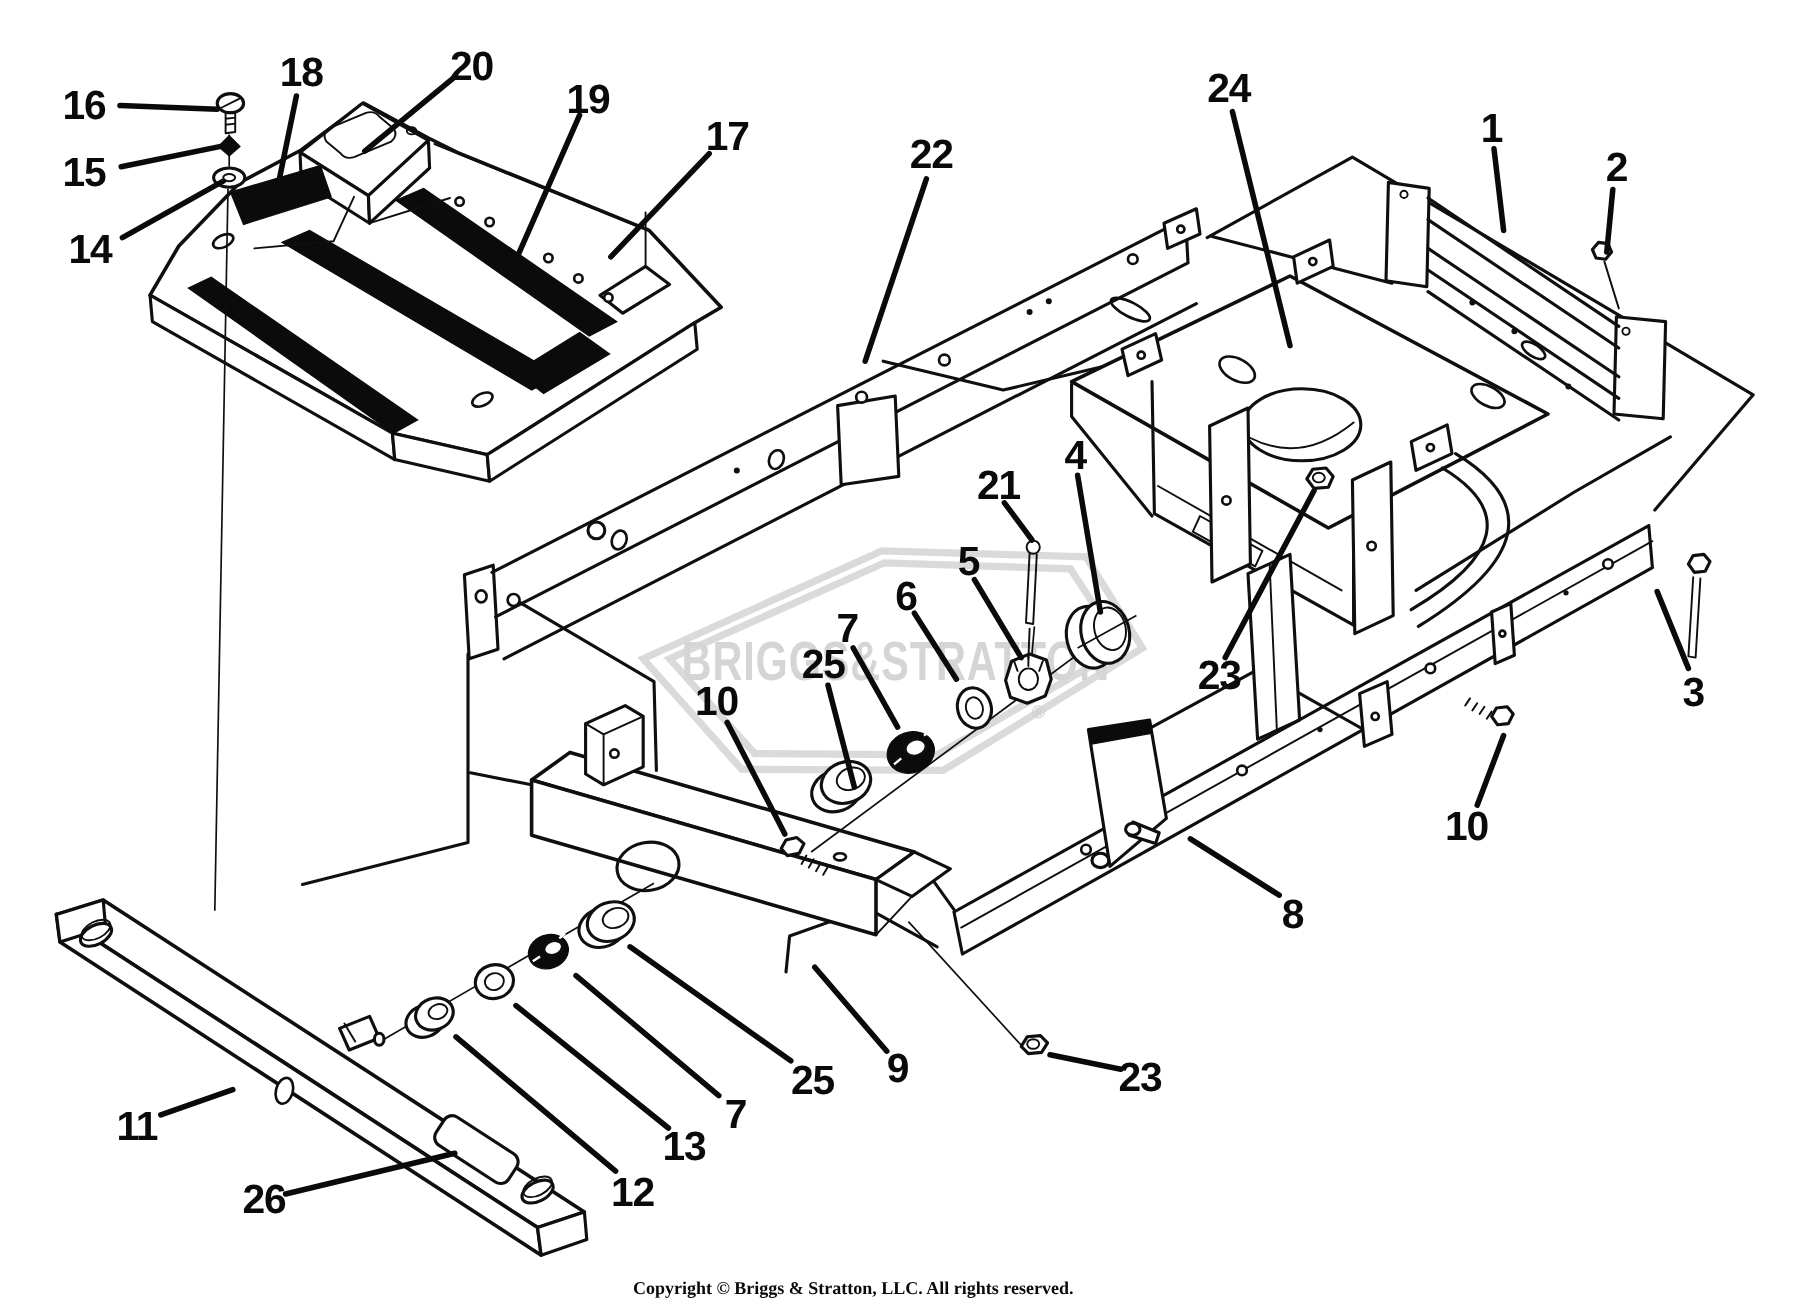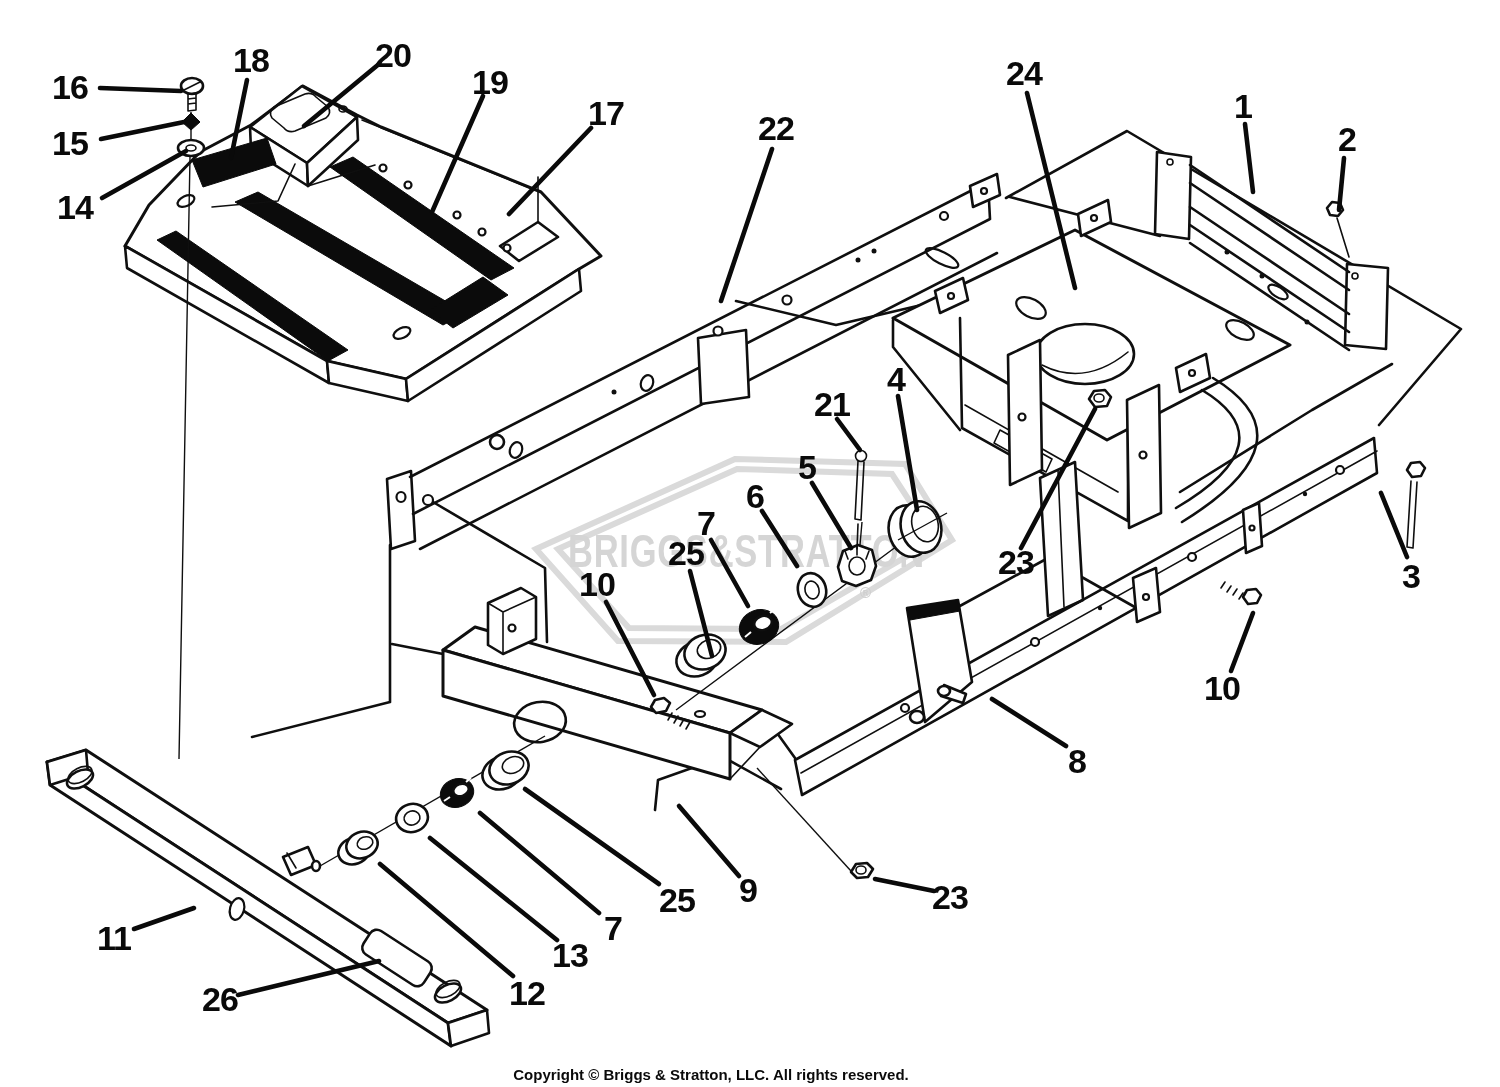--- a/index.html
+++ b/index.html
@@ -16,21 +16,21 @@
   .hole{fill:#ffffff;stroke:#0f0f0f;stroke-width:2.2;}
   .dot {fill:#0f0f0f;stroke:none;}
   .leader{stroke:#0a0a0a;stroke-width:4.6;stroke-linecap:round;}
   .callout{font-family:"Liberation Sans",sans-serif;font-weight:900;font-size:34px;
            fill:#0a0a0a;text-anchor:middle;letter-spacing:-1px;}
   .wm-line{fill:none;stroke:#dadada;stroke-width:6;stroke-linejoin:miter;}
   .wm-text{font-family:"Liberation Sans",sans-serif;font-weight:700;font-size:46px;
            fill:#d5d5d5;letter-spacing:1px;}
   .wm-reg{font-family:"Liberation Sans",sans-serif;font-weight:700;font-size:15px;fill:#cfcfcf;}
   .copyright{position:absolute;left:711px;top:1066px;transform:translateX(-50%);
-             font-size:15px;font-weight:bold;color:#0a0a0a;white-space:nowrap;}
+             font-size:15px;font-weight:bold;color:#0a0a0a;white-space:nowrap;font-family:Liberation Serif, serif;}
 </style>
 </head>
 <body>
 
 <div class="stage">
 <svg width="1500" height="1087" viewBox="0 0 1500 1087">
 
   <g>
     <path class="wm-line" d="M536,549 L735,459 L905,464 L952,540 L786,642 L618,641 Z"></path>
     <path class="wm-line" d="M558,549 L737,469 L892,474 L935,540 L781,629 L629,628 Z"></path>

